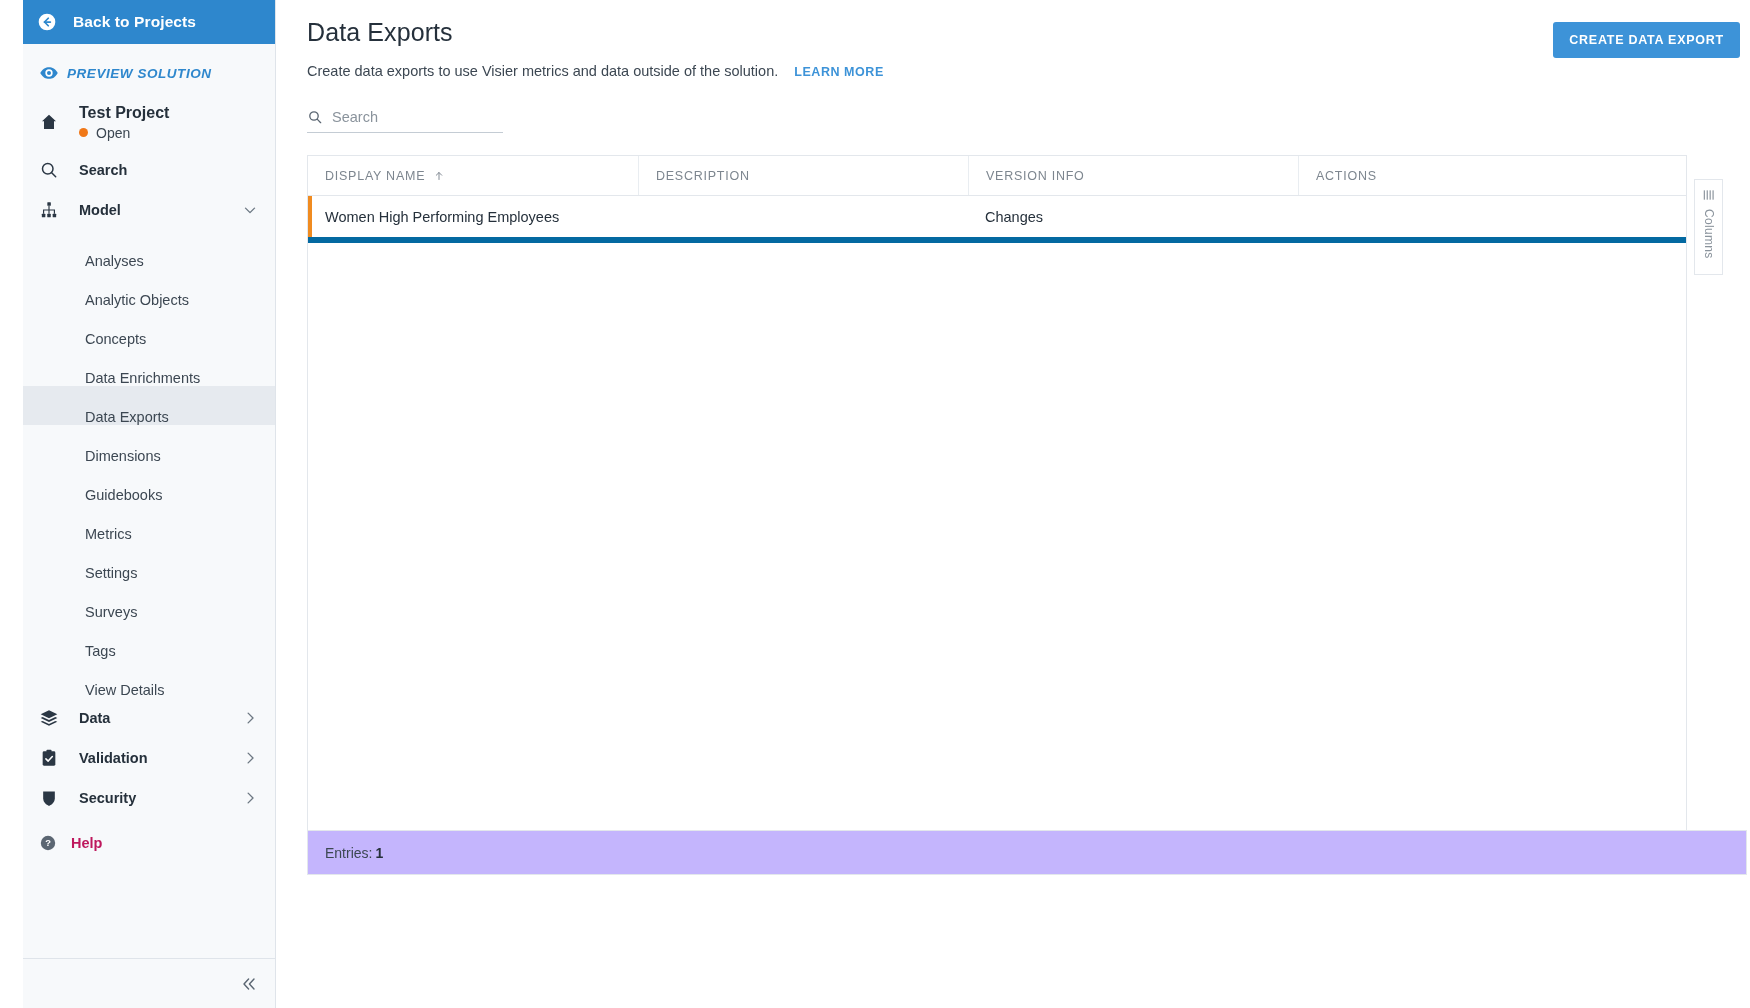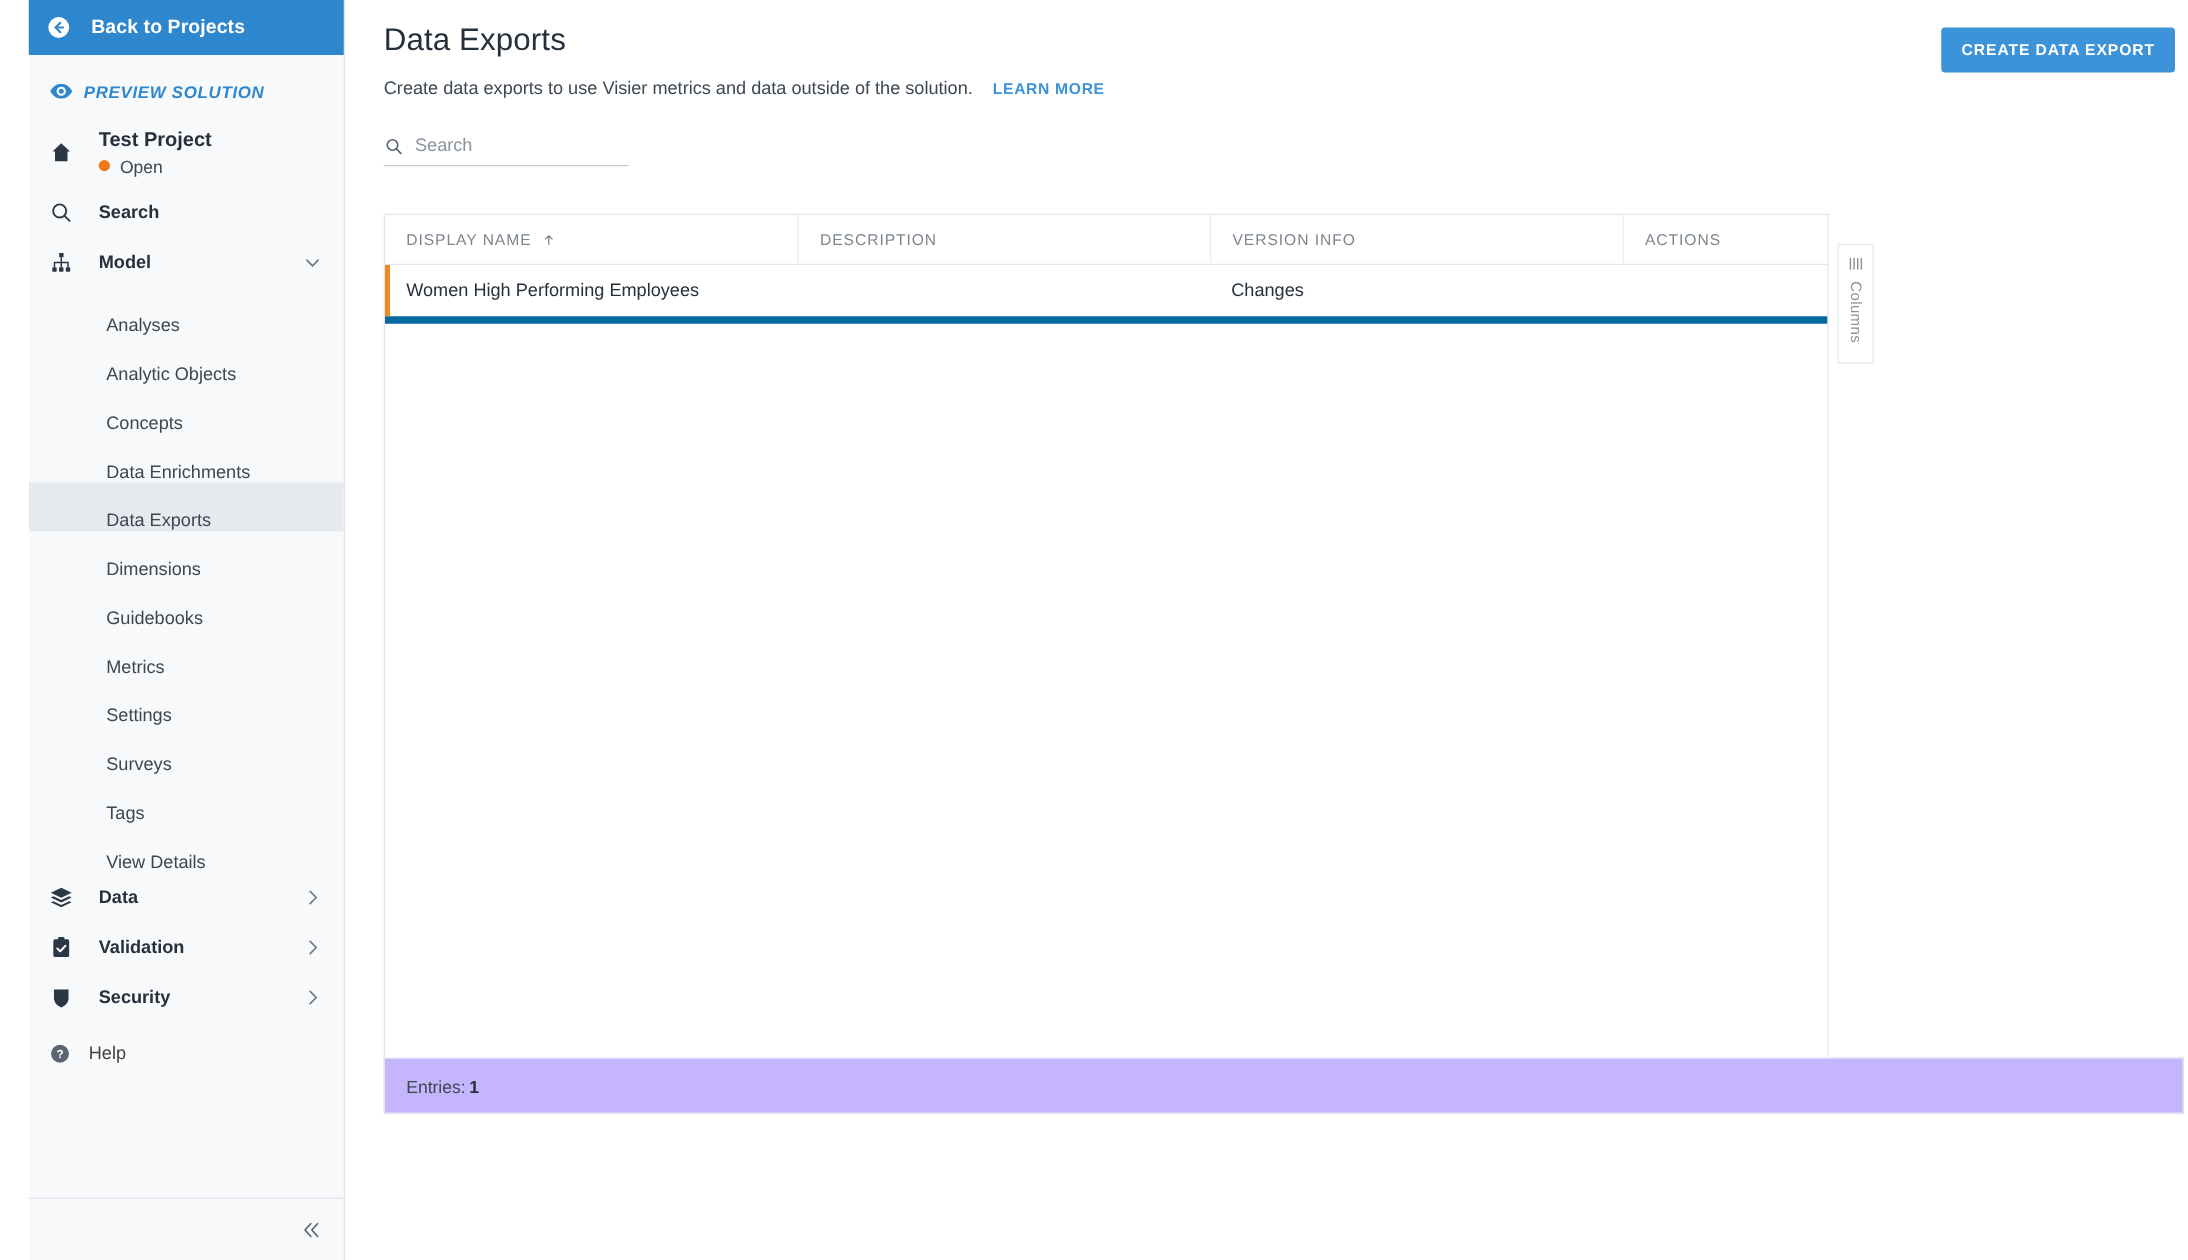--- a/index.html
+++ b/index.html
@@ -66,21 +66,21 @@
     display: flex; align-items: flex-end; height: 39px;
     padding-left: 62px; cursor: pointer;
   }
   .nav-sub .lbl { font-size: 14.5px; color: #3c4752; }
   .nav-sub.active { background: #e6eaef; }
 
   .help-row {
     display: flex; align-items: center; height: 42px;
     padding-left: 16px; gap: 14px; cursor: pointer; margin-top: 4px;
   }
-  .help-row .lbl { font-size: 14.5px; font-weight: normal; color: #404040; }
+  .help-row .lbl { font-size: 14.5px; font-weight: bold; color: #be185d; }
 
   .sidebar-footer {
     flex: 0 0 50px; height: 50px;
     border-top: 1px solid #dfe4ea;
     display: flex; align-items: center; justify-content: flex-end;
     padding-right: 16px; cursor: pointer;
   }
 
   
   .main {
@@ -113,22 +113,22 @@
     border-bottom: 1px solid #c4ccd4; padding-bottom: 7px;
   }
   .search-wrap input {
     border: none; outline: none; background: transparent;
     font-family: "Liberation Sans", sans-serif;
     font-size: 14.5px; color: #3c4752; width: 100%;
   }
   .search-wrap input::placeholder { color: #8a939c; }
 
   .table-wrap {
-    margin-top: 38px; position: relative;
-    width: 1156px;
+    margin-top: 22px; position: relative;
+    width: 1380px;
   }
   .grid {
     border: 1px solid #e3e7ec;
     border-bottom: none;
     background: #ffffff;
     height: 675px;
     position: relative;
     overflow: hidden;
   }
   .grid-head {

